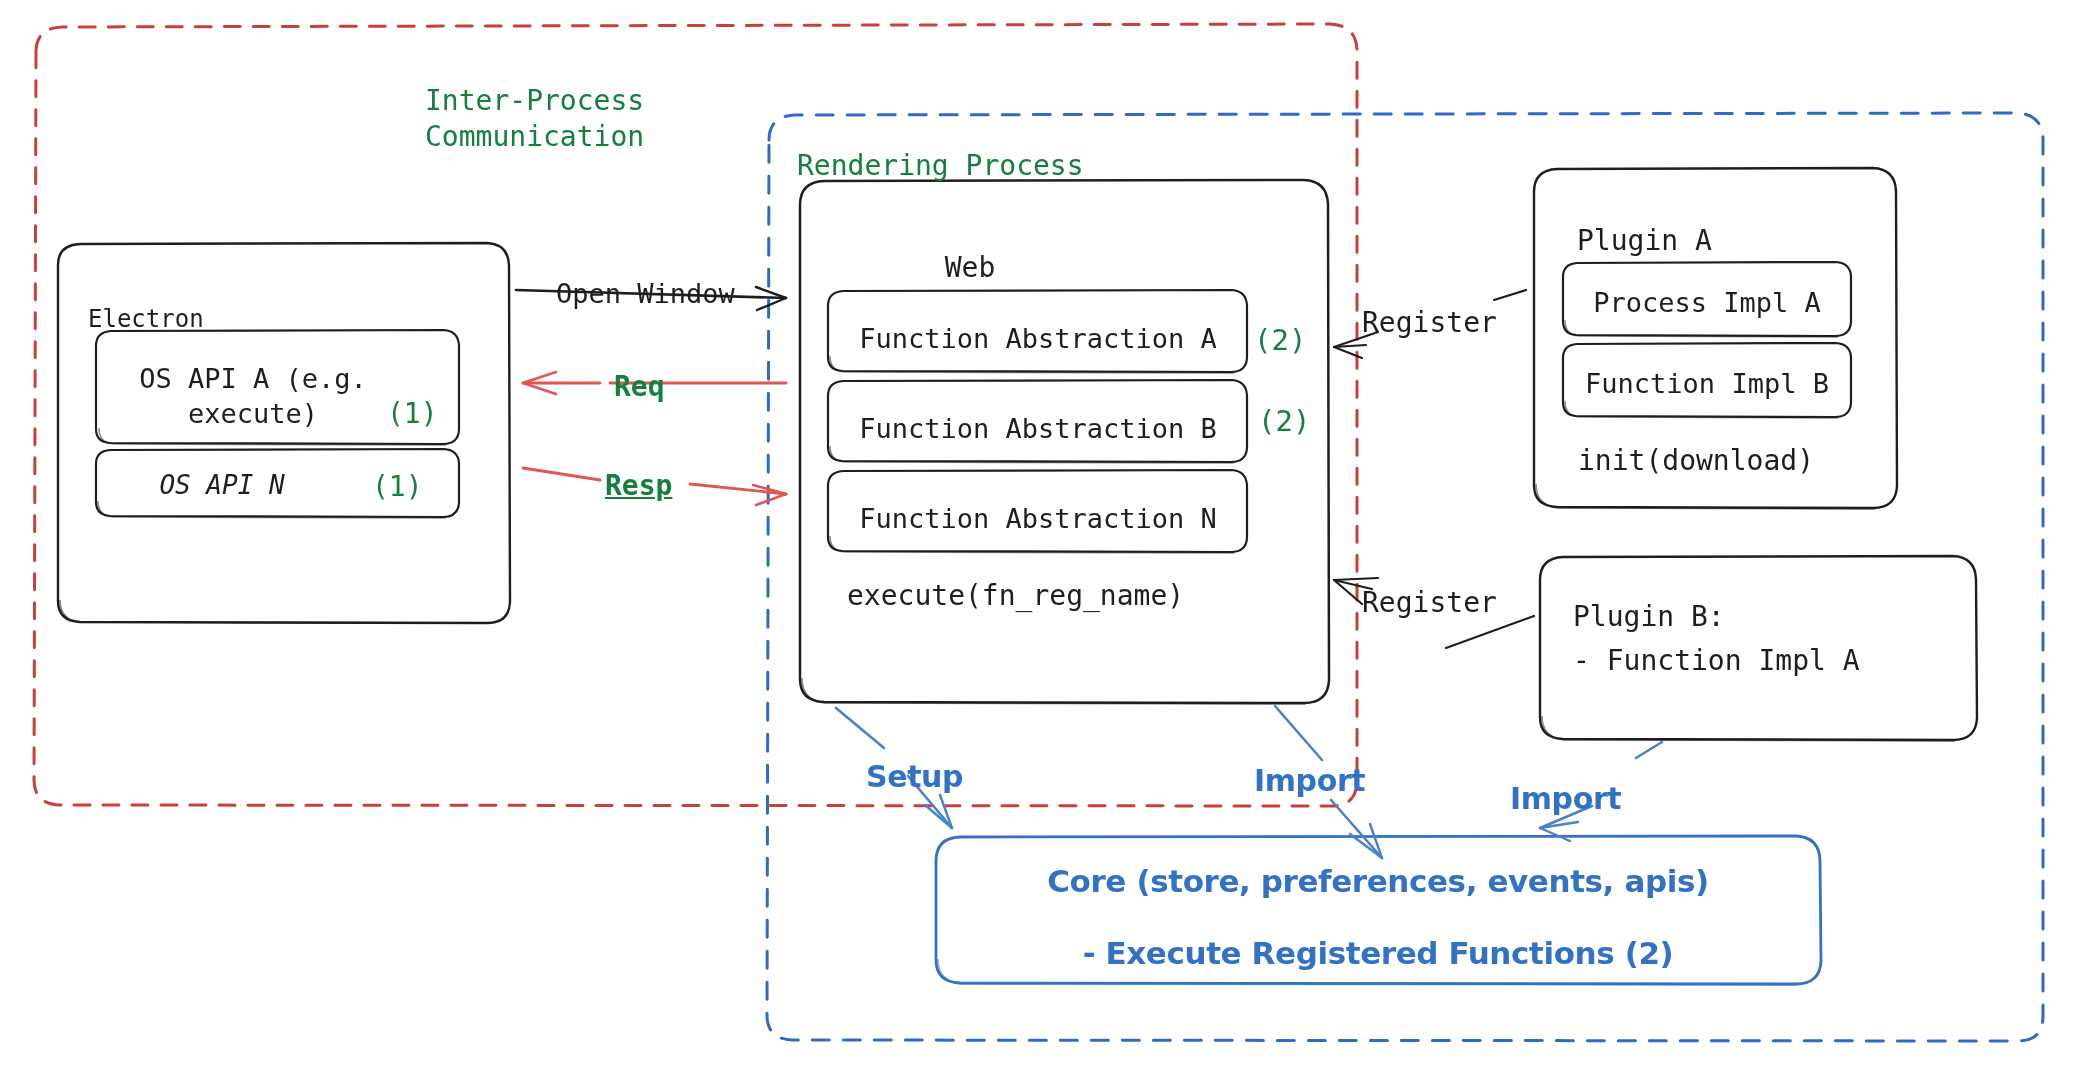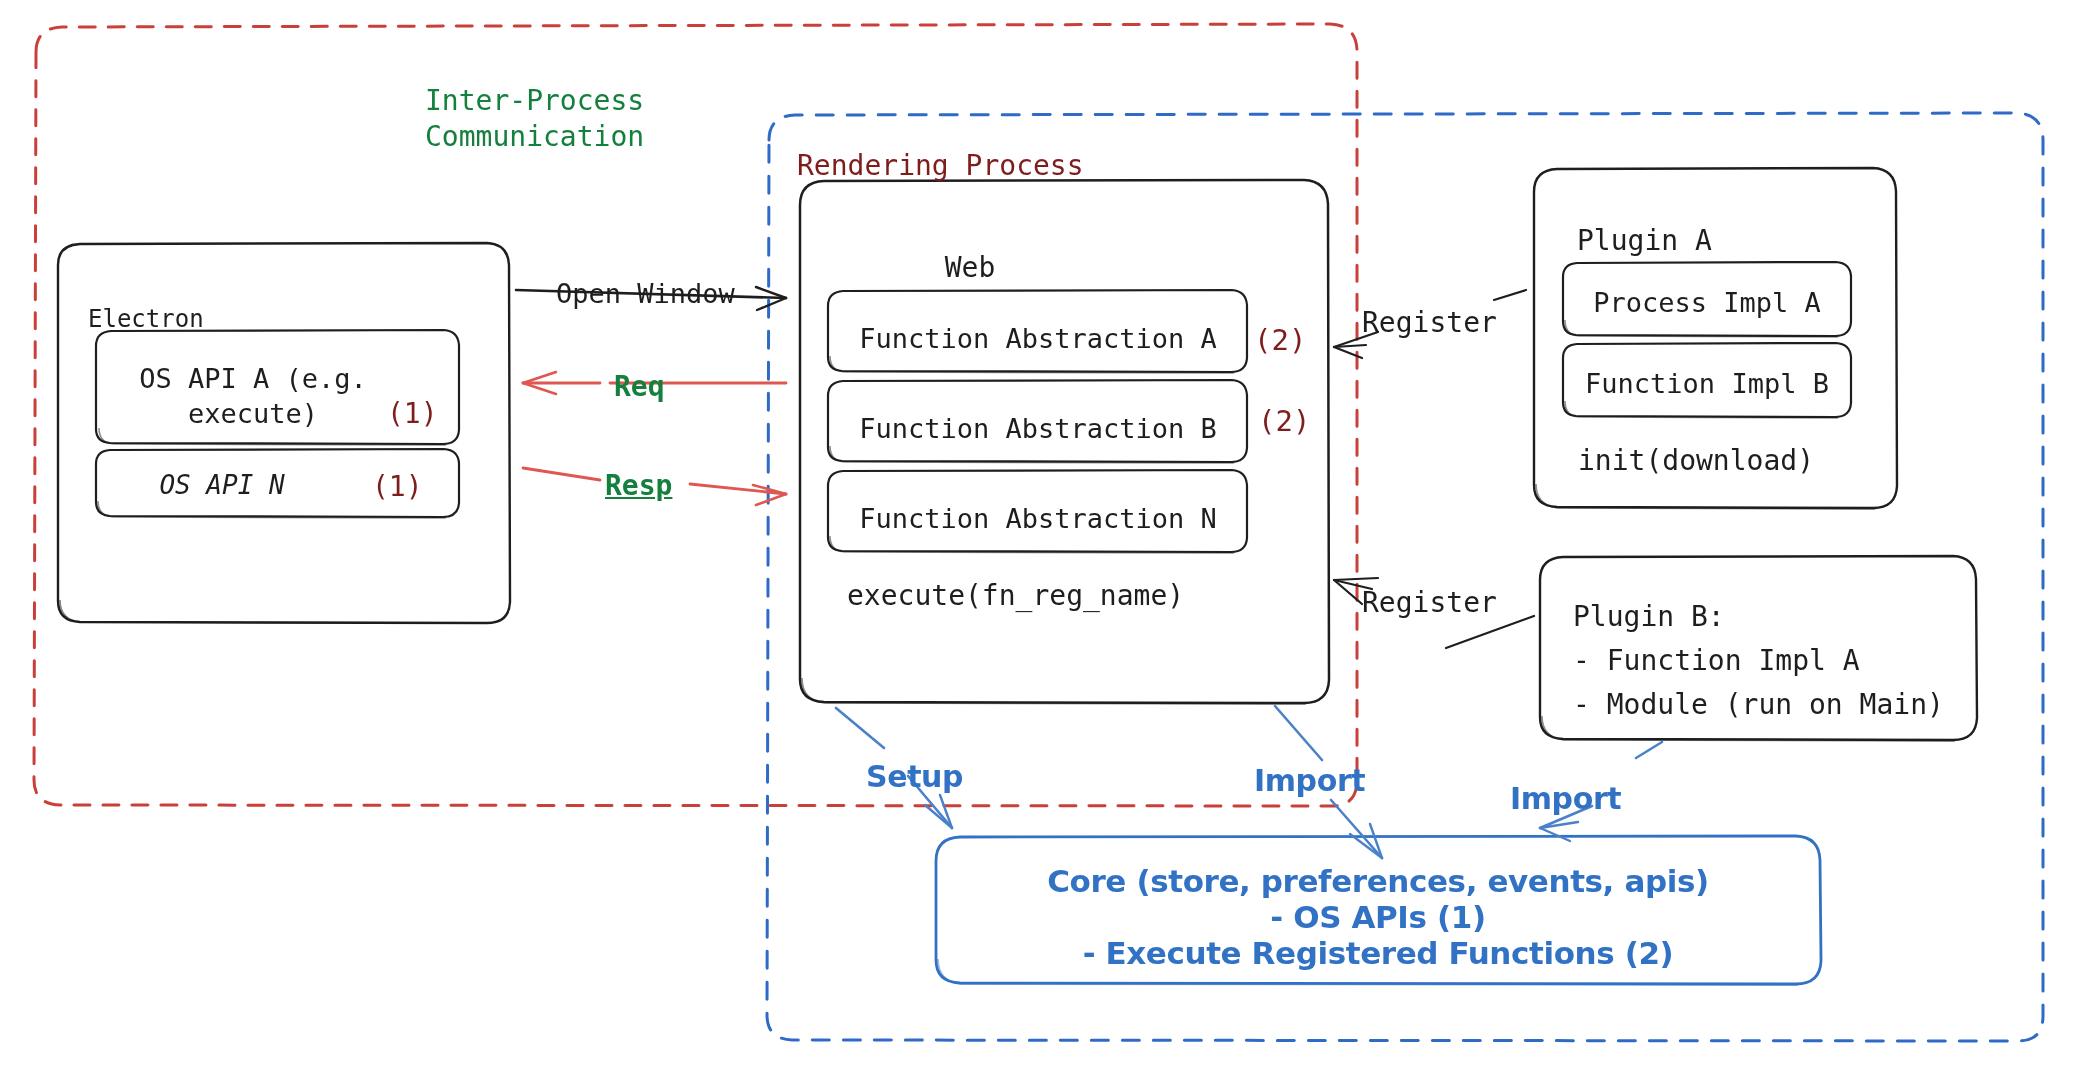--- a/index.html
+++ b/index.html
@@ -24,21 +24,21 @@
   .lbl {
     position: absolute;
     white-space: pre;
     line-height: 1.28;
     font-family: "DejaVu Sans Mono", monospace;
     color: #1e1e1e;
     font-size: 27px;
   }
   .lbl.center { text-align: center; }
   .red  { color: #15803d; }
-  .blue { color: #7f1d1d; }
+  .blue { color: #15803d; }
   .blue-bold {
     color: #3272c4;
     font-family: "DejaVu Sans", sans-serif;
     font-weight: bold;
     letter-spacing: -0.4px;
   }
 </style>
 </head>
 <body>
 
@@ -204,23 +204,21 @@
   <div class="lbl" style="left:1577px; top:223px; font-size:28px;">Plugin A</div>
   <div class="lbl center" style="left:1573px; top:286px; width:268px; font-size:27px;">Process Impl A</div>
   <div class="lbl center" style="left:1573px; top:367px; width:268px; font-size:27px;">Function Impl B</div>
   <div class="lbl" style="left:1578px; top:443px; font-size:28px;">init(download)</div>
 
   <div class="lbl" style="left:1362px; top:305px; font-size:28px;">Register</div>
   <div class="lbl" style="left:1362px; top:585px; font-size:28px;">Register</div>
 
   <div class="lbl" style="left:1573px; top:599px; font-size:28px;">Plugin B:</div>
   <div class="lbl" style="left:1573px; top:643px; font-size:28px;">- Function Impl A</div>
-  <div class="lbl" style="left:1573px; top:687px; font-size:28px;">- Module (run on Main)</div>
 
   <div class="lbl blue-bold" style="left:866px; top:758px; font-size:30px;">Setup</div>
   <div class="lbl blue-bold" style="left:1254px; top:762px; font-size:30px;">Import</div>
   <div class="lbl blue-bold" style="left:1510px; top:780px; font-size:30px;">Import</div>
 
   <div class="lbl blue-bold center" style="left:946px; top:862px; width:864px; font-size:31px;">Core (store, preferences, events, apis)</div>
-  <div class="lbl blue-bold center" style="left:946px; top:898px; width:864px; font-size:31px;">- OS APIs (1)</div>
   <div class="lbl blue-bold center" style="left:946px; top:934px; width:864px; font-size:31px;">- Execute Registered Functions (2)</div>
 
 </div>
 
 </body></html>

